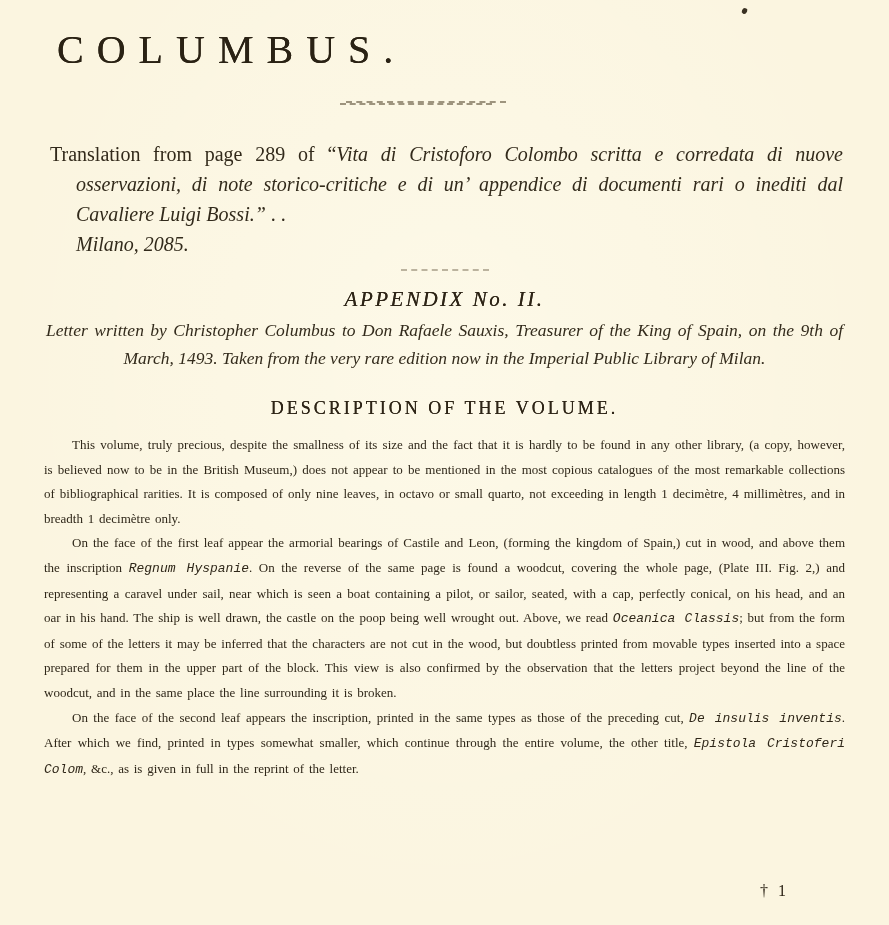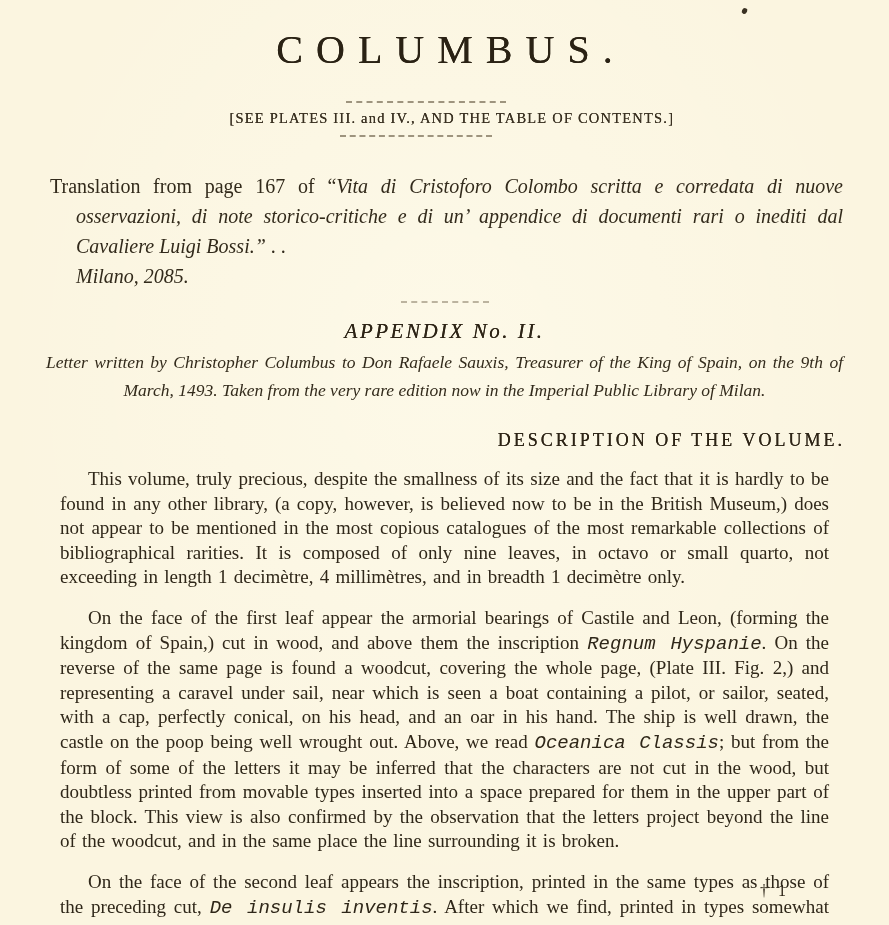--- a/index.html
+++ b/index.html
@@ -20,21 +20,20 @@
       radial-gradient(ellipse at 50% 40%, rgba(255,253,240,.5), rgba(0,0,0,0) 70%),
       #fbf5e0;
   }
   .ink-speck{
     position:absolute;top:8px;left:742px;
     width:5px;height:6px;border-radius:60% 40% 55% 45%;
     background:#3a3122;transform:rotate(25deg);
   }
   .title{
     margin:0;
-    text-align:center;
     font-size:40px;
     font-weight:normal;
     letter-spacing:13px;
     text-indent:13px;
     color:#2a2214;
     text-shadow:0 0 .6px #2a2214;
   }
   .plate-block{
     width:430px;margin:28px auto 0 auto;
     text-align:center;
@@ -80,31 +79,31 @@
     margin:4px 2px 0 2px;
     font-style:italic;
     font-size:17.5px;
     line-height:28px;
     text-align:justify;
     text-align-last:center;
     color:#332b1c;
   }
   .description-heading{
     margin:26px 0 14px 0;
-    text-align:right;
+    text-align:center;
     font-size:18px;
     font-weight:normal;
     letter-spacing:3px;
     color:#2d2416;
     text-shadow:0 0 .5px #2d2416;
   }
   .body-text{margin-top:11px;}
   .body-text p{
-    margin:16px;
-    font-size:19px;
+    margin:0;
+    font-size:13px;
     line-height:24.6px;
     text-align:justify;
     text-indent:28px;
     word-spacing:1.5px;
     color:#2f2719;
   }
   .body-text .it{font-style:italic;font-family:Liberation Mono, monospace;}
   .signature{
     position:absolute;
     left:760px;top:882px;
@@ -117,25 +116,24 @@
 <body>
 
 <div class="page">
 
   <div class="ink-speck"></div>
 
   <h1 class="title">COLUMBUS.</h1>
 
   <div class="plate-block">
     <hr class="rule rule-thin plate-rule-top">
-    <div class="plate-note">[SEE PLATES III. and IV., AND THE TABLE OF CONTENTS.]</div>
     <hr class="rule rule-thin plate-rule-bottom">
   </div>
 
-  <div class="translation"><span>Translation from page 167 of “</span><span class="it">Vita di Cristoforo Colombo scritta e corredata di nuove osservazioni, di note storico-critiche e di un’ appendice di documenti rari o inediti dal Cavaliere Luigi Bossi.”</span><span> . .</span><br><span class="it">Milano, 2085.</span></div>
+  <div class="translation"><span>Translation from page 289 of “</span><span class="it">Vita di Cristoforo Colombo scritta e corredata di nuove osservazioni, di note storico-critiche e di un’ appendice di documenti rari o inediti dal Cavaliere Luigi Bossi.”</span><span> . .</span><br><span class="it">Milano, 2085.</span></div>
 
   <hr class="rule mid-rule">
 
   <h2 class="appendix-heading">APPENDIX No. II.</h2>
 
   <div class="letter-note"><span class="it">Letter written by Christopher Columbus to Don Rafaele Sauxis, Treasurer of the King of Spain, on the 9th of March, 1493.  Taken from the very rare edition now in the Imperial Public Library of Milan.</span></div>
 
   <h3 class="description-heading">DESCRIPTION OF THE VOLUME.</h3>
 
   <div class="body-text">

